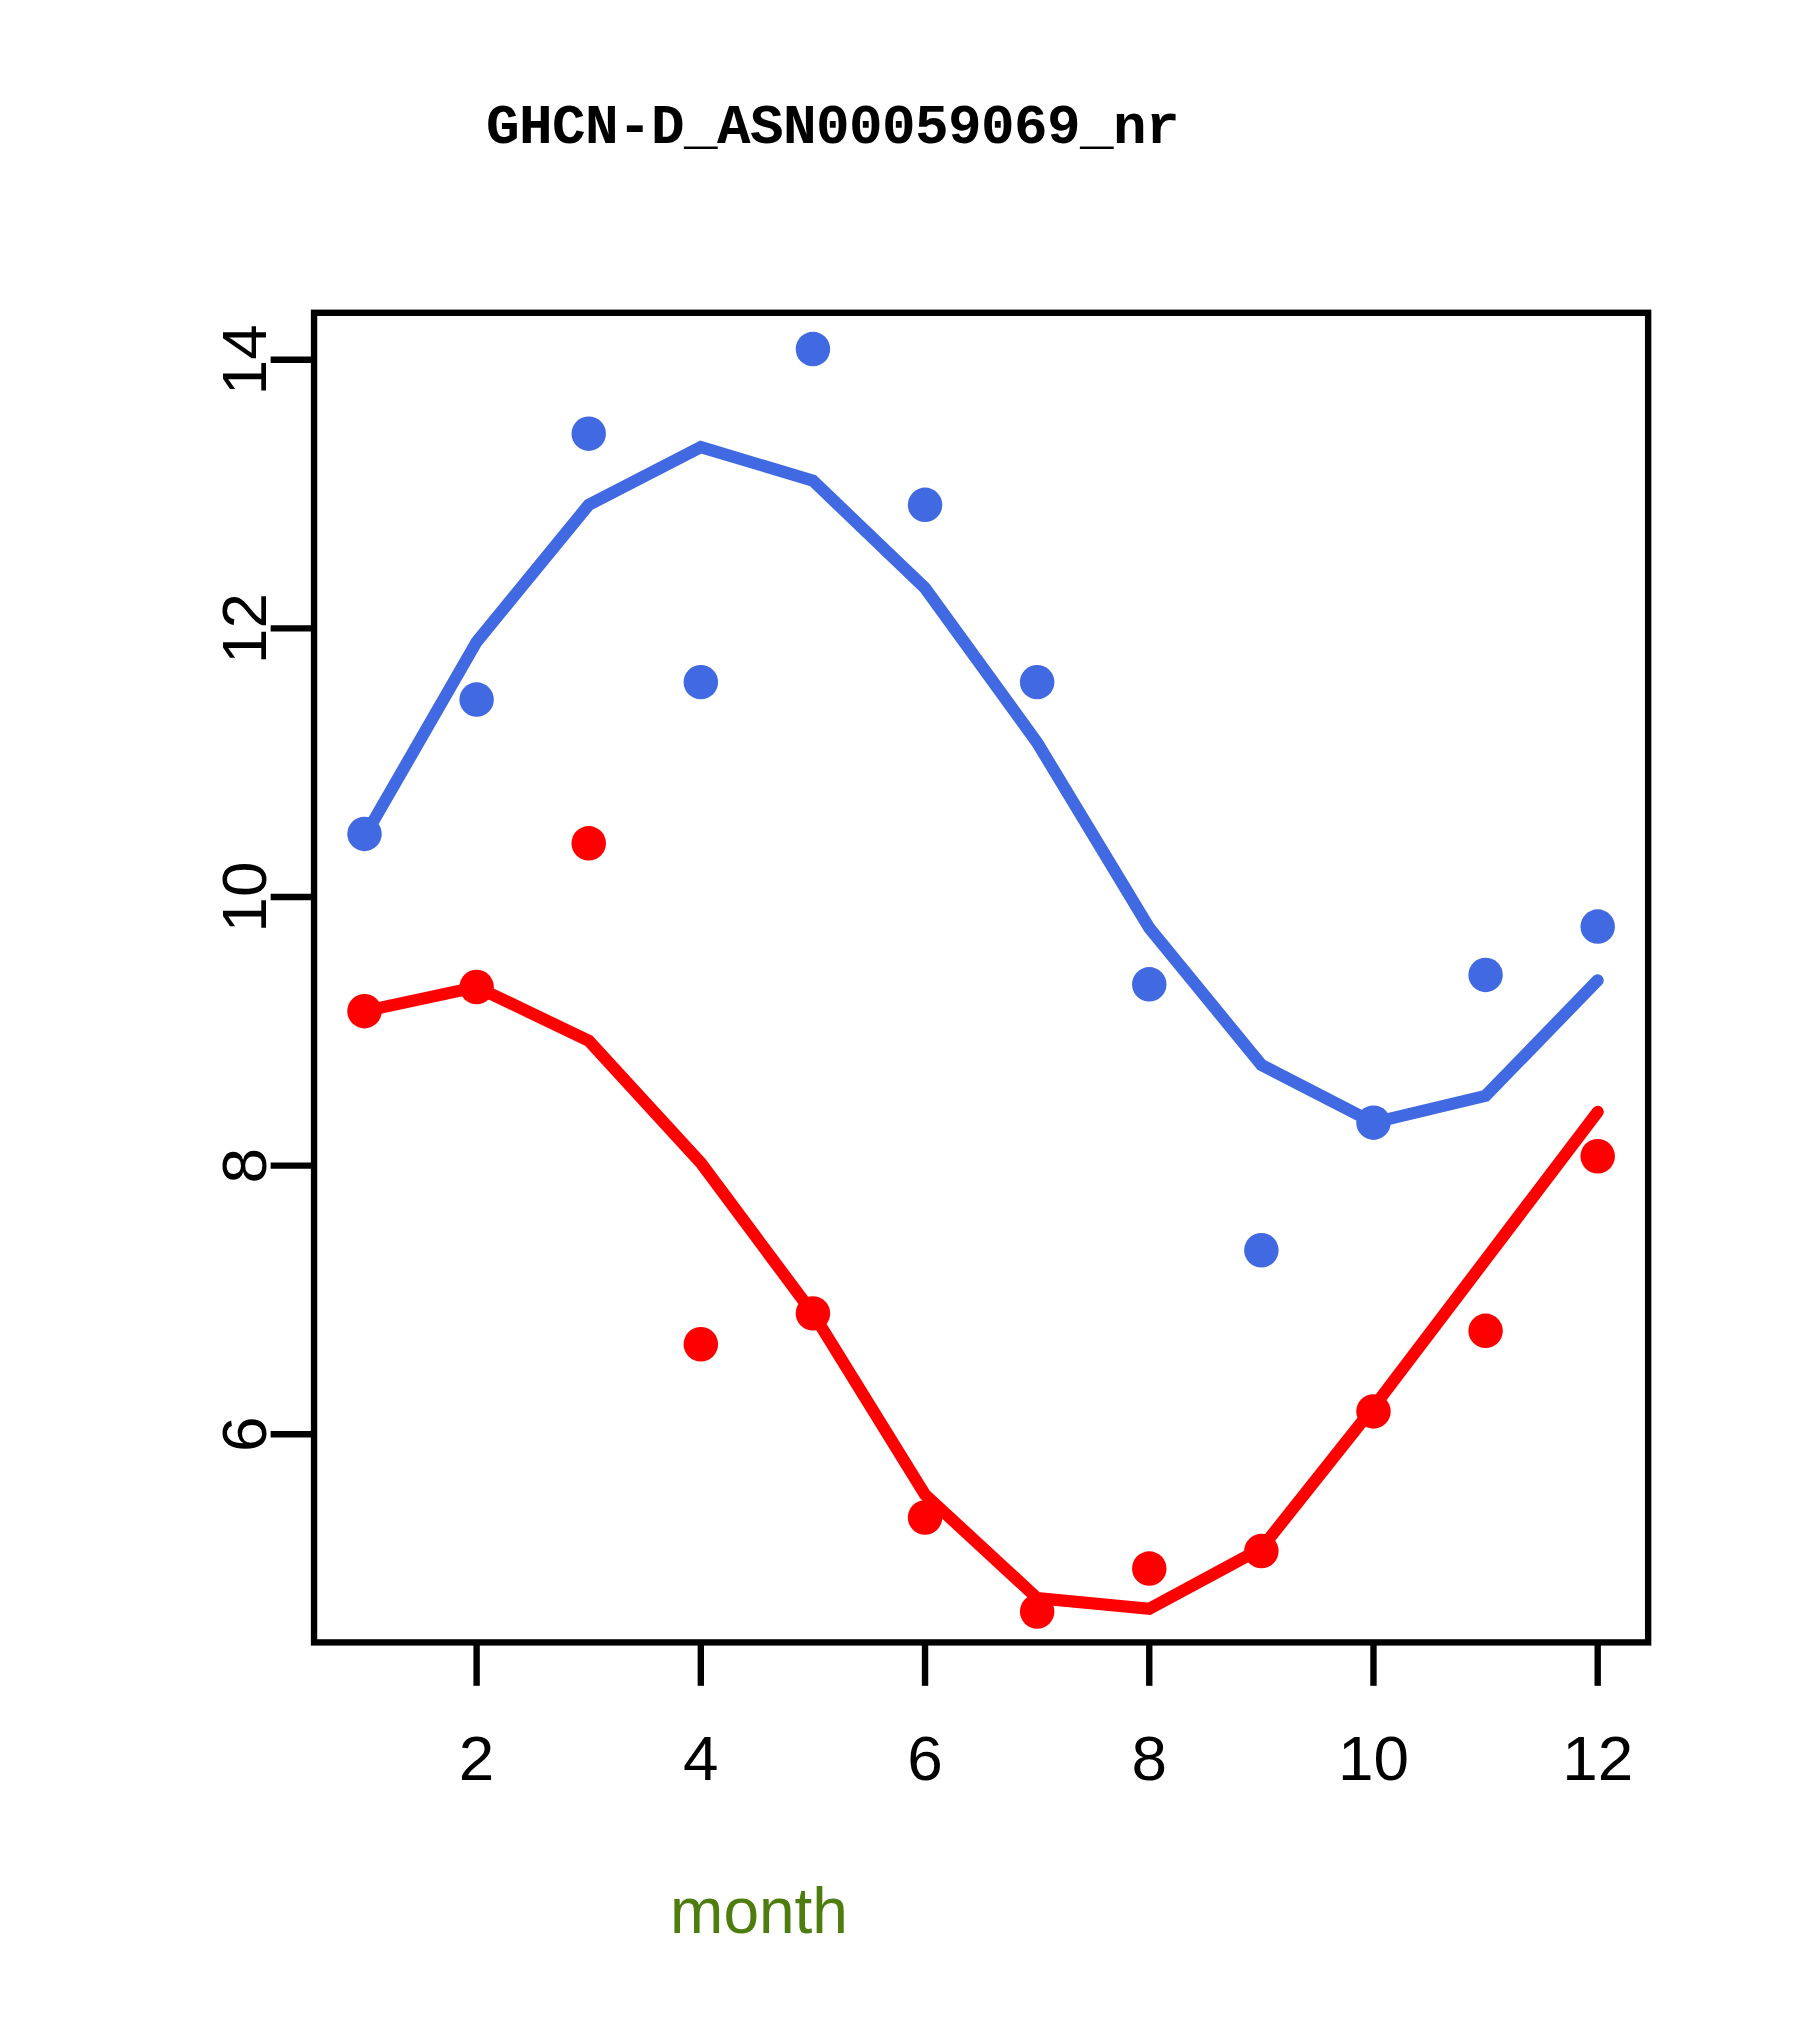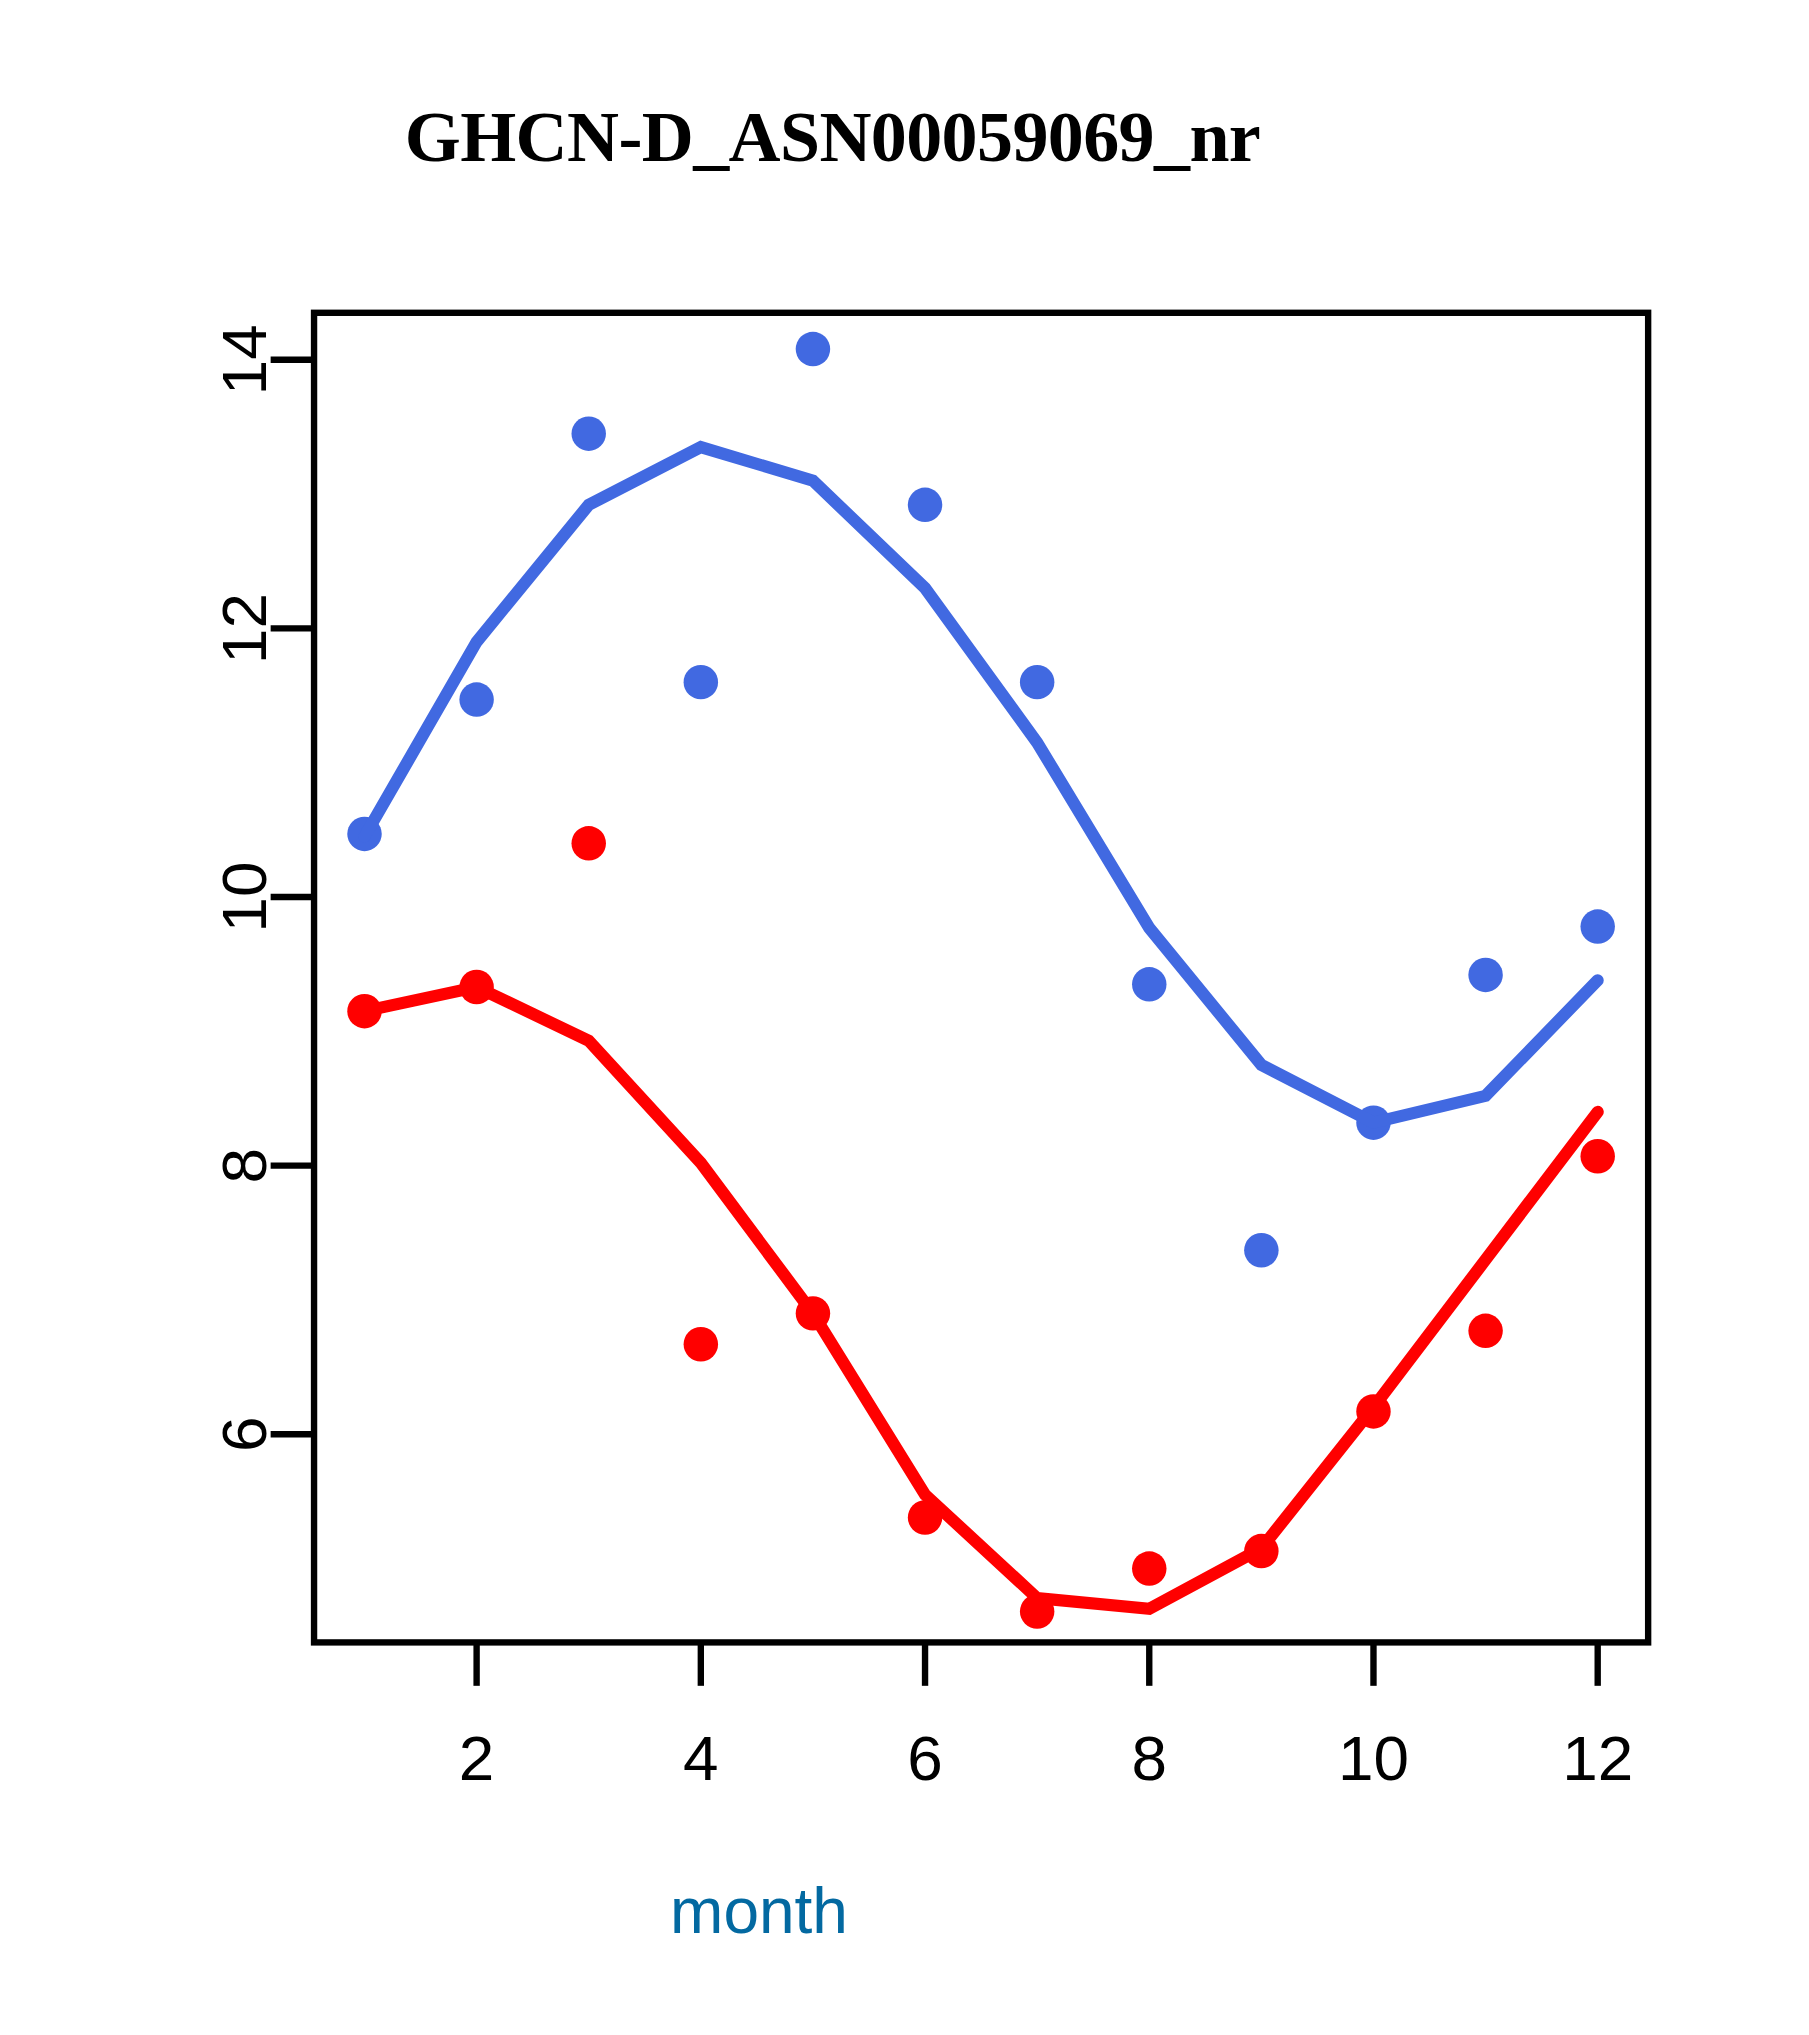--- a/index.html
+++ b/index.html
@@ -1,26 +1,26 @@
 <!DOCTYPE html>
 <html style="font-size:10.2px"><head>
 <meta charset="utf-8">
 <style>
   html,body{margin:0;padding:0;background:#ffffff;}
   body{width:1809px;height:2035px;font-family:"Liberation Sans",sans-serif;-webkit-font-smoothing:antialiased;}
   .page{position:relative;width:1809px;height:2035px;background:#fff;overflow:hidden;}
   .plot-title{
     position:absolute;left:0;top:96px;width:1665px;text-align:center;
-    font-size:72px;font-weight:bold;color:#000;letter-spacing:-0.6px;
-    font-family:Liberation Serif, serif;
+    font-size:56px;font-weight:bold;color:#000;letter-spacing:-0.6px;
+    font-family:Liberation Mono, monospace;
   }
   .chart-area{position:absolute;left:0;top:0;width:1809px;height:2035px;}
   .x-axis-label{
     position:absolute;left:0;top:1874px;width:1518px;text-align:center;
-    font-size:64px;color:#0369a1;font-family:"Liberation Sans",sans-serif;
+    font-size:64px;color:#4d7c0f;font-family:"Liberation Sans",sans-serif;
   }
   svg{display:block;position:absolute;left:0;top:0;}
   .tick-text{font-family:"Liberation Sans",sans-serif;font-size:100px;fill:#000;}
 </style>
 </head>
 <body>
 
 <div class="page">
 
   <div class="plot-title">GHCN-D_ASN00059069_nr</div>

